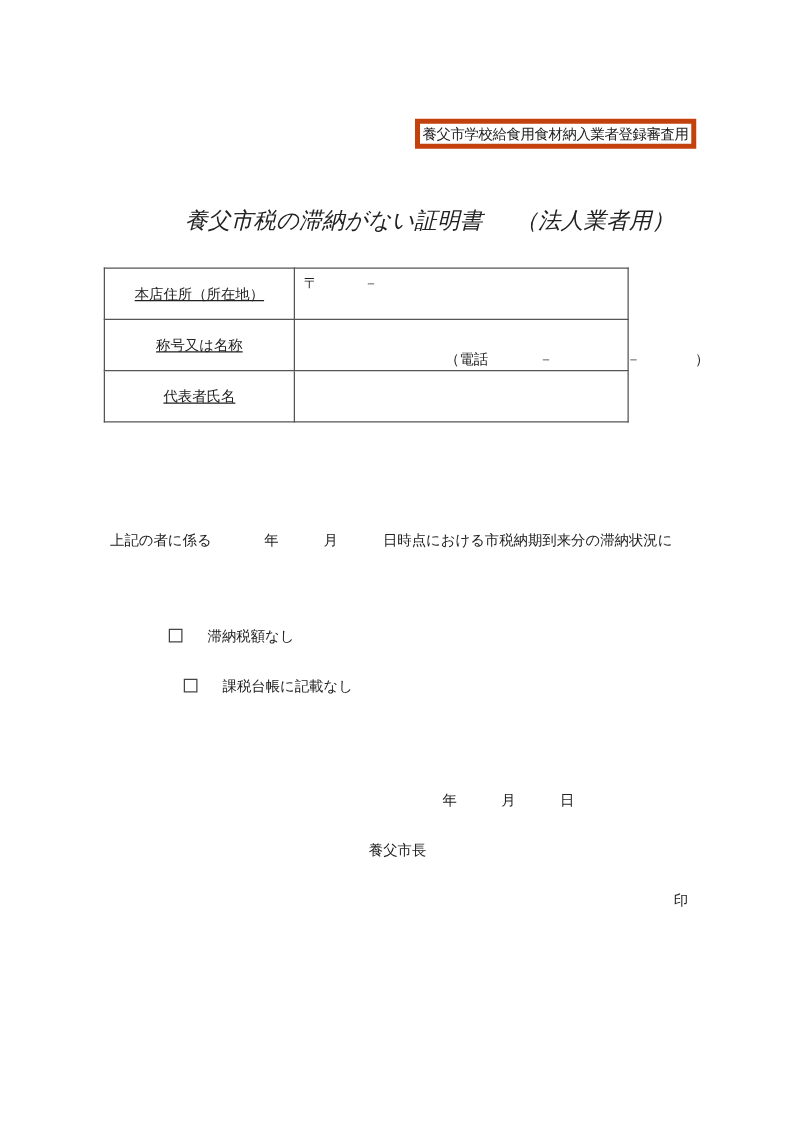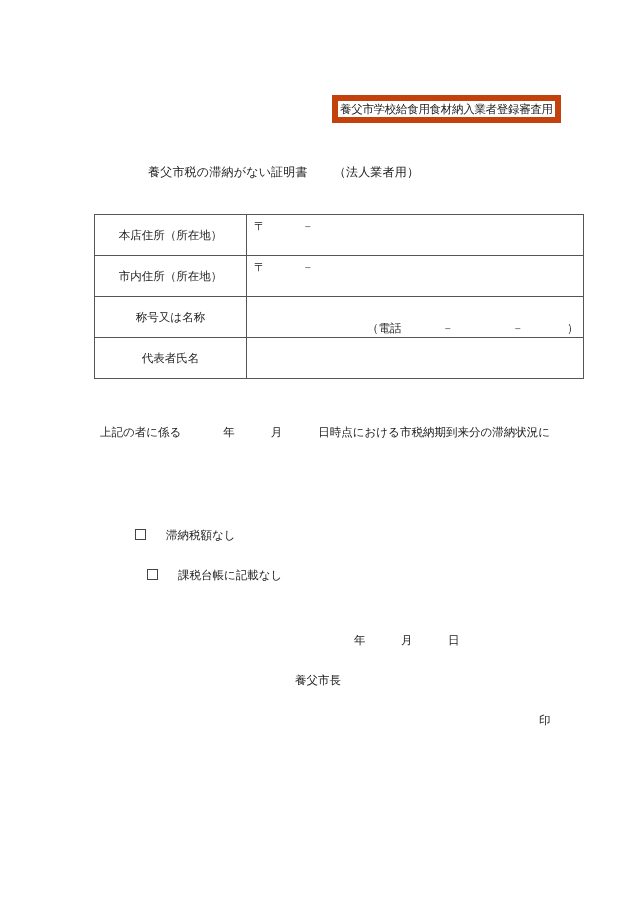--- a/index.html
+++ b/index.html
@@ -1,55 +1,48 @@
 <!DOCTYPE html>
 <html><head>
 <meta charset="utf-8">
 <style>
   html, body { margin:0; padding:0; background:#fff; }
   body { width:630px; height:903px; position:relative; overflow:hidden;
          font-family:"DejaVu Serif","Liberation Serif",serif; color:#222; }
   .abs { position:absolute; white-space:nowrap; }
-  .tag { left:332px; top:95px; border:6px solid #c2410c; font-size:11.5px; padding:0 2px; line-height:16px; letter-spacing:-0.3px; }
-  .title { left:148px; top:164px; font-size:12px; letter-spacing:0.2px; }
+  .tag { left:332px; top:95px; border:4px solid #c2410c; font-size:11.5px; padding:0 2px; line-height:16px; letter-spacing:-0.3px; }
+  .title { left:148px; top:164px; font-size:18px; letter-spacing:0.2px;font-style:italic; }
   .title .sub { margin-left:26px; }
-  table.form { position:absolute; left:94px; top:214px; width:490px; border-collapse:collapse; font-size:11.5px; }
+  table.form { position:absolute; left:83px; top:214px; width:420px; border-collapse:collapse; font-size:11.5px;text-decoration:underline; }
   table.form td { border:1px solid #555; height:40px; padding:0; vertical-align:middle; }
   td.lbl { width:151px; text-align:center; }
   td.val { position:relative; }
   .zip { position:absolute; left:7px; top:4px; }
   .dash { position:absolute; left:55px; top:4px; color:#555; }
   .tel { position:absolute; left:120px; top:24px; width:215px; }
   .tel span { position:absolute; top:0; }
   .body-text { left:88px; top:421px; font-size:11.5px; line-height:23px; }
   .body-text .blank { display:inline-block; }
-  .chk { font-size:11.5px;margin-top:26px; }
+  .chk { font-size:11.5px; }
   .box { display:inline-block; width:9px; height:9px; border:1px solid #444; margin-right:20px; vertical-align:-1px; }
   .f12 { font-size:11.5px; }
 </style>
 </head>
 <body>
 
 <div class="abs tag">養父市学校給食用食材納入業者登録審査用</div>
 
 <div class="abs title">
   <span>養父市税の滞納がない証明書</span><span class="sub">（法人業者用）</span>
 </div>
 
 <table class="form">
   <tbody>
       <tr>
     <td class="lbl">本店住所（所在地）</td>
-    <td class="val">
-      <span class="zip">〒</span>
-      <span class="dash">－</span>
-    </td>
-  </tr>
-  <tr>
-    <td class="lbl">市内住所（所在地）</td>
     <td class="val">
       <span class="zip">〒</span>
       <span class="dash">－</span>
     </td>
   </tr>
   <tr>
     <td class="lbl">称号又は名称</td>
     <td class="val">
       <div class="tel">
         <span style="left:0">（電話</span>
@@ -61,21 +54,21 @@
   </tr>
   <tr>
     <td class="lbl">代表者氏名</td>
     <td class="val"></td>
   </tr>
 </tbody>
   </table>
 
 <div class="abs body-text">
   <div>
-    <span style="margin-left:12px">上記の者に係る</span><span class="blank" style="width:42px"></span><span>年</span><span class="blank" style="width:36px"></span><span>月</span><span class="blank" style="width:36px"></span><span>日時点における市税納期到来分の滞納状況に</span>
+    <span style="">上記の者に係る</span><span class="blank" style="width:42px"></span><span>年</span><span class="blank" style="width:36px"></span><span>月</span><span class="blank" style="width:36px"></span><span>日時点における市税納期到来分の滞納状況に</span>
   </div>
 </div>
 
 <div class="abs chk" style="left:135px;top:502px;">
   <span class="box"></span><span>滞納税額なし</span>
 </div>
 <div class="abs chk" style="left:135px;top:542px;padding-left:12px;">
   <span class="box"></span><span>課税台帳に記載なし</span>
 </div>
 

